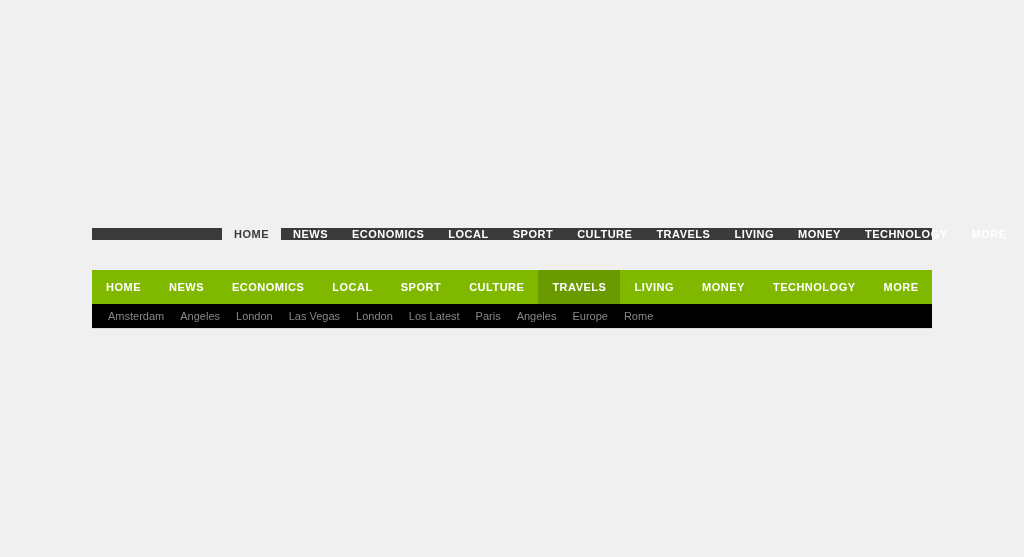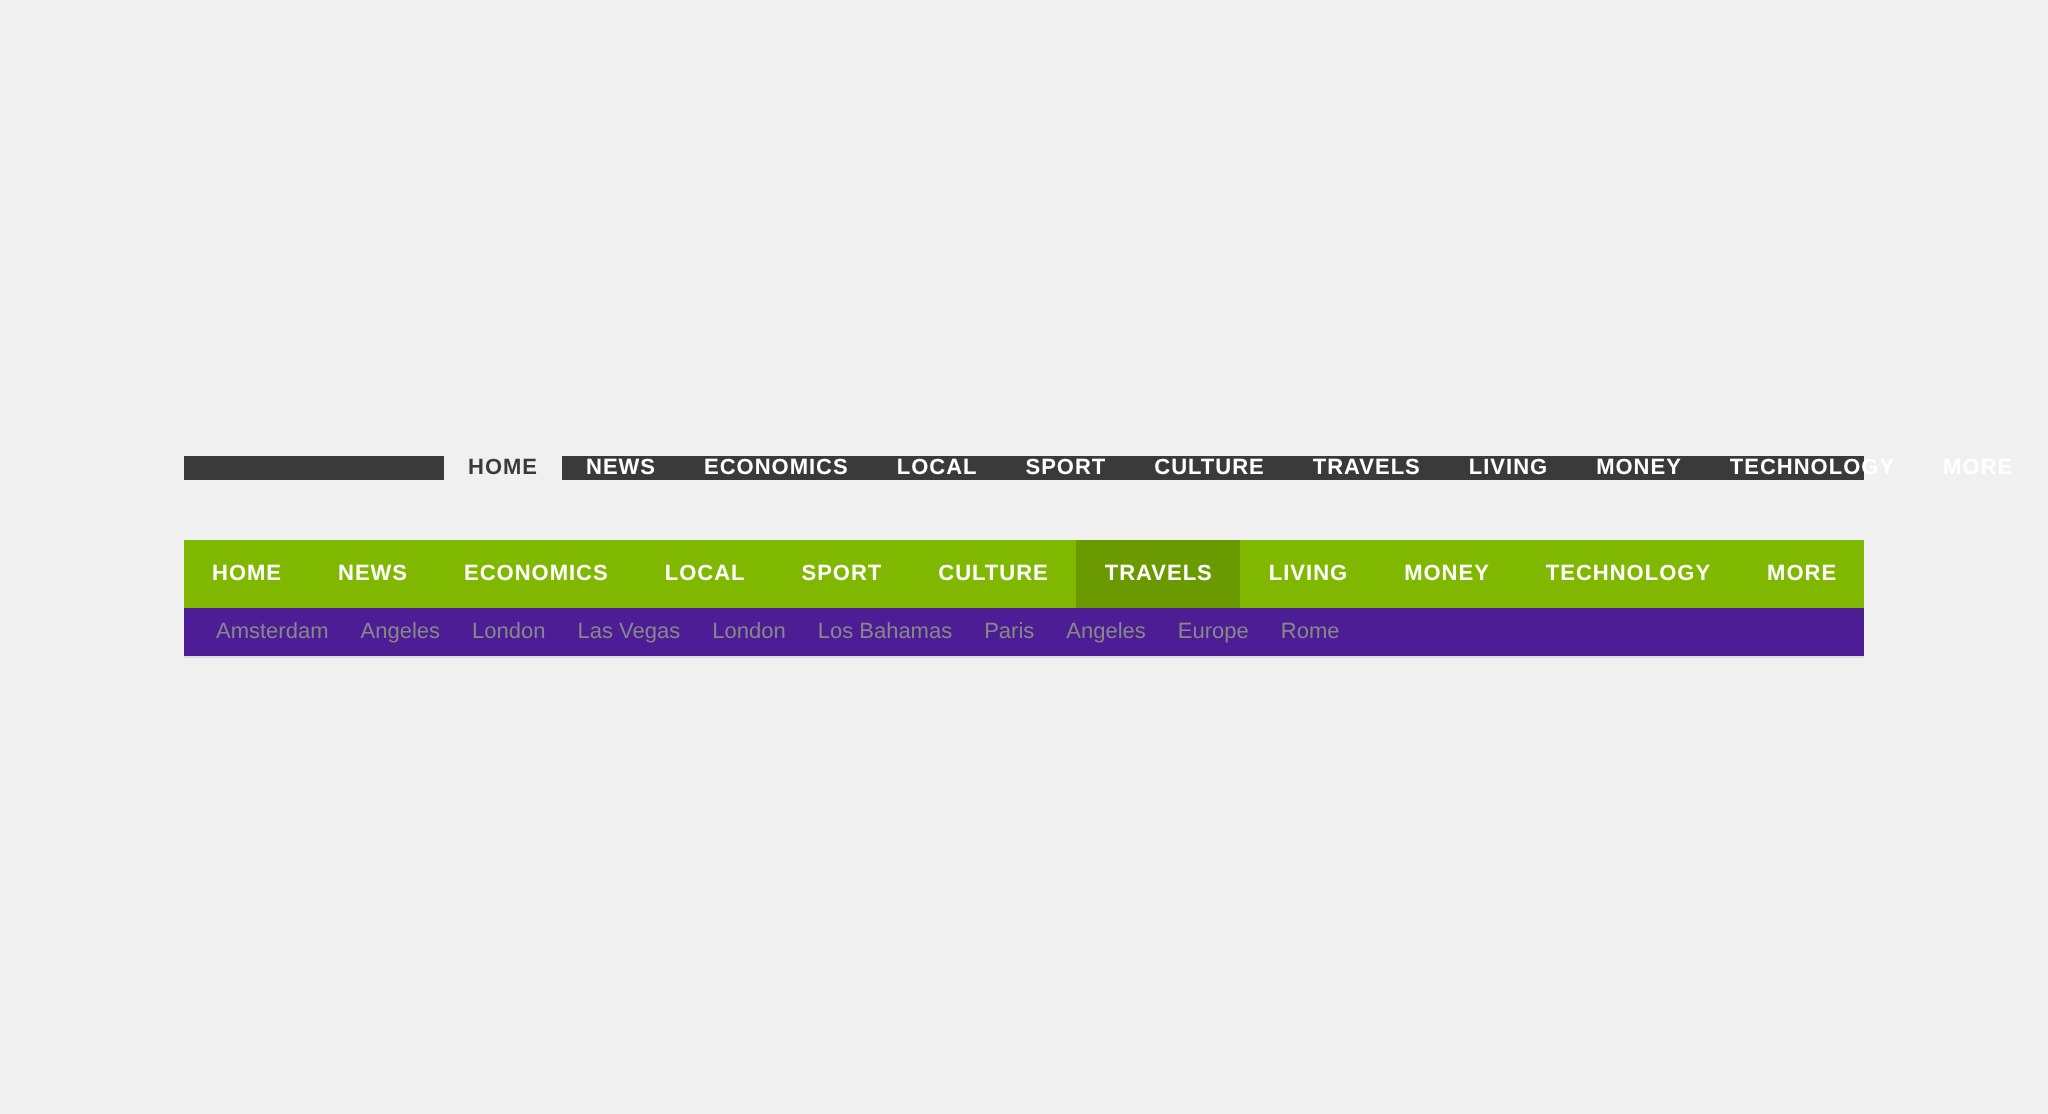--- a/index.html
+++ b/index.html
@@ -89,21 +89,21 @@
       cursor: pointer;
       text-transform: uppercase;
       white-space: nowrap;
       height: 34px;
     }
     .nav-green .nav-item.active {
       background: #6a9a00;
     }
 
     .subnav-green {
-      background: #4c1d95;
+      background: #000000;
       border-bottom: 1px solid #ddd;
       display: flex;
       align-items: center;
       padding: 6px 16px;
       gap: 16px;
     }
     .subnav-green .sub-item {
       font-size: 11px;
       color: #888;
       cursor: pointer;
@@ -147,19 +147,19 @@
         <div class="nav-item">TECHNOLOGY</div>
         <div class="nav-item">MORE</div>
       </div>
   </div>
   <div class="subnav-green" id="green-subnav">
       <span class="sub-item">Amsterdam</span>
       <span class="sub-item">Angeles</span>
       <span class="sub-item">London</span>
       <span class="sub-item">Las Vegas</span>
       <span class="sub-item">London</span>
-      <span class="sub-item">Los Bahamas</span>
+      <span class="sub-item">Los Latest</span>
       <span class="sub-item">Paris</span>
       <span class="sub-item">Angeles</span>
       <span class="sub-item">Europe</span>
       <span class="sub-item">Rome</span>
     </div>
 </div>
 
 </body></html>

